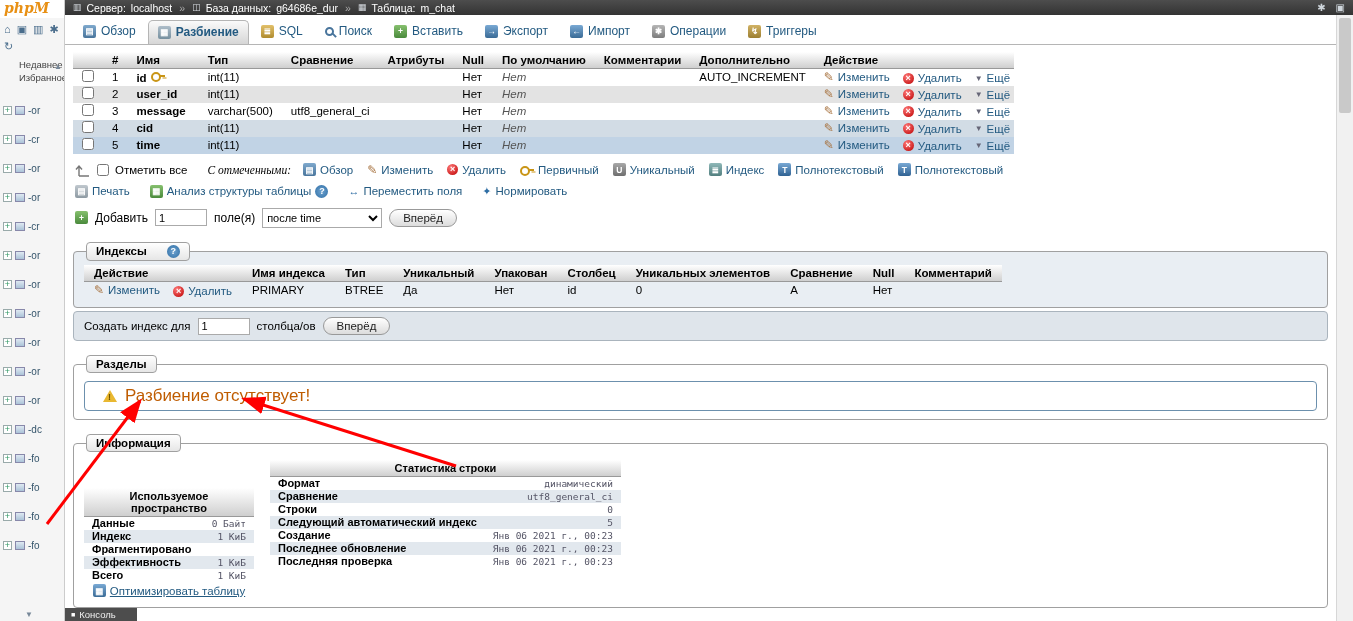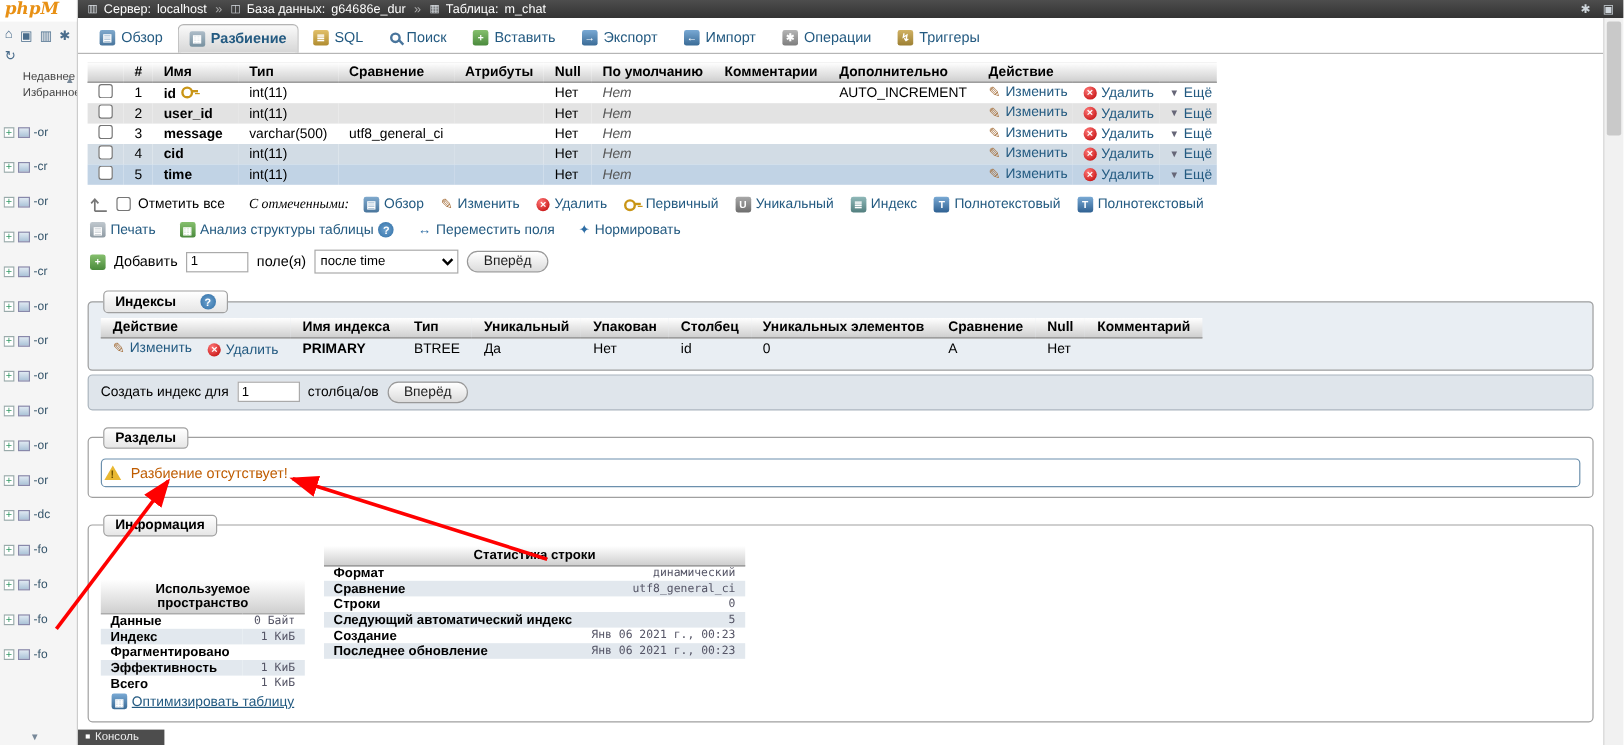--- a/index.html
+++ b/index.html
@@ -105,26 +105,26 @@
   
   fieldset.fs { border:1px solid #a0a0a0; border-radius:4px; margin:14px 0 0; padding:4px 10px 8px; }
   fieldset.fs legend { background:linear-gradient(#fff,#e6e6e6); border:1px solid #a0a0a0;
                        border-radius:4px; padding:2px 9px; font-weight:bold; font-size:11.5px;
                        display:flex; gap:20px; align-items:center; margin-left:2px; }
   .fs-idx { background:#e9eef3; }
   .idx { border-collapse:collapse; font-size:11.5px; }
   .idx th { background:linear-gradient(#fff,#cfcfcf); border-bottom:1px solid #999;
             padding:2px 10px; text-align:left; font-weight:bold; white-space:nowrap; }
   .idx td { padding:2px 10px; white-space:nowrap; }
-  .bold { font-weight:bold; }
+  .bold { font-weight:normal; }
   .tfooter { background:#dfe5eb; border:1px solid #aab4bd; border-radius:4px; margin-top:3px;
              padding:5px 10px; display:flex; align-items:center; gap:7px; font-size:11.5px; }
   .tfooter.partfoot { justify-content:flex-end; padding:8px 14px; margin-top:6px; }
-  .warnbox { background:#fff; border:1px solid #6c90ad; border-radius:4px; padding:4px 2px;
-             display:flex; align-items:center; gap:8px; color:#bf5c00; font-size:12px; margin-top:4px; }
+  .warnbox { background:#fff; border:1px solid #6c90ad; border-radius:4px; padding:4px 18px;
+             display:flex; align-items:center; gap:8px; color:#bf5c00; font-size:17px; margin-top:4px; }
 
   
   .inforow { display:flex; gap:16px; align-items:flex-start; margin-top:4px; }
   .infotable { border-collapse:collapse; font-size:11px; }
   .infotable th { background:linear-gradient(#fff,#cfcfcf); border-bottom:1px solid #999;
                   padding:2px 8px; font-weight:bold; text-align:center; }
   .infotable.space { width:170px;margin-top:28px; } .infotable.stats { width:295px; }
   .infotable tbody tr:nth-child(even) { background:#e2e8ee; }
   .ilabel { font-weight:bold; padding:0 8px; height:13px; white-space:nowrap; }
   .ival { text-align:right; color:#556; font-family:"DejaVu Sans Mono", monospace;
@@ -649,20 +649,24 @@
                 <td class="ival">5</td>
               </tr>
               <tr>
                 <td class="ilabel">Создание</td>
                 <td class="ival">Янв 06 2021 г., 00:23</td>
               </tr>
               <tr>
                 <td class="ilabel">Последнее обновление</td>
                 <td class="ival">Янв 06 2021 г., 00:23</td>
               </tr>
+              <tr>
+                <td class="ilabel">Последняя проверка</td>
+                <td class="ival">Янв 06 2021 г., 00:23</td>
+              </tr>
             </tbody>
         </table>
       </div>
     </fieldset>
   </div>
 
   <div class="console-bar">
     <span class="cic">■</span>
     <span>Консоль</span>
   </div>

